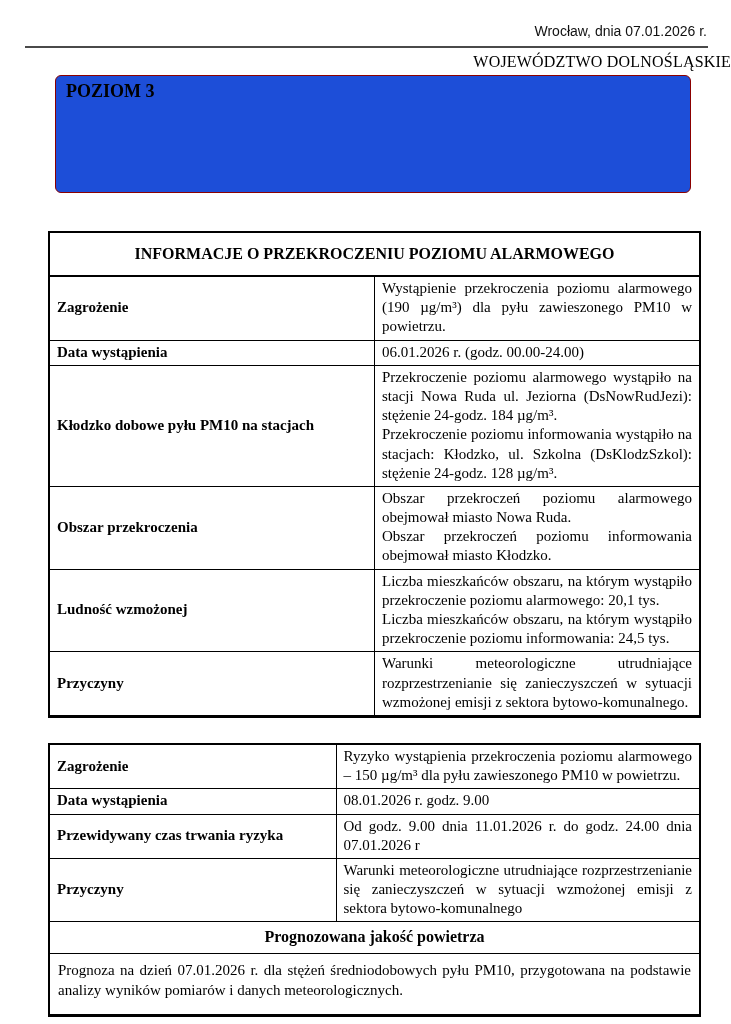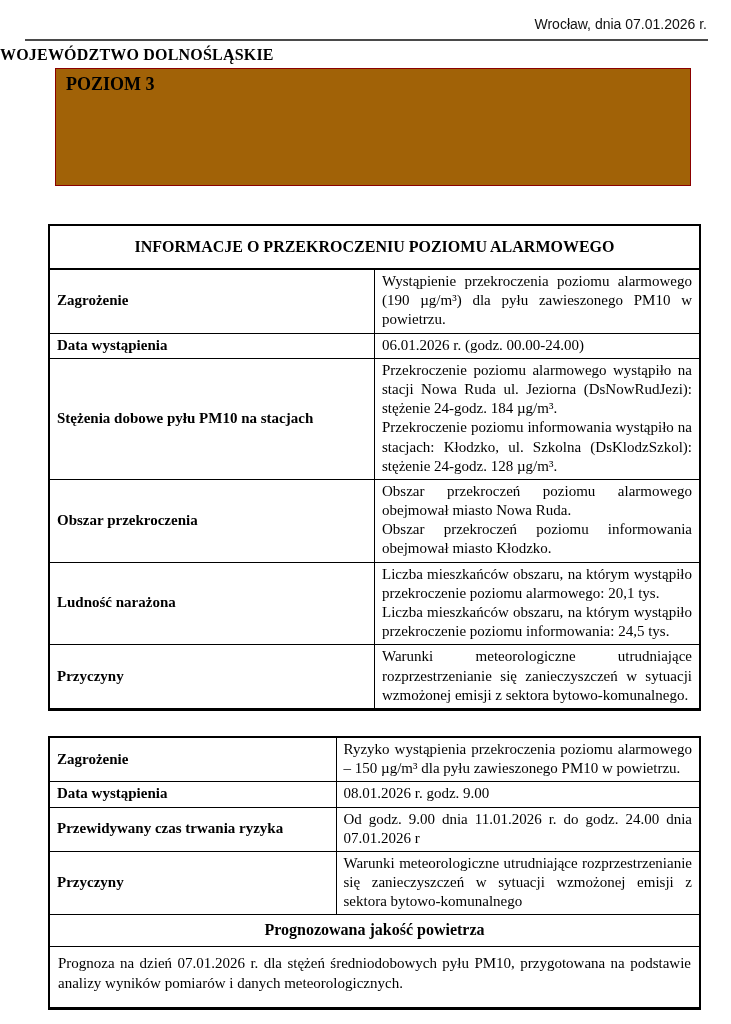--- a/index.html
+++ b/index.html
@@ -9,32 +9,32 @@
     width: 731px;
     height: 1024px;
     margin: 0 auto;
     background: #ffffff;
     overflow: hidden;
     font-family: "Liberation Serif", "DejaVu Serif", serif;
     color: #000;
   }
   .date-line {
     text-align: right;
-    padding: 16px 24px 0 0;
+    padding: 23px 24px 0 0;
     font-family: "Liberation Sans", "DejaVu Sans", sans-serif;
     font-size: 14px;
     color: #111;
   }
   .rule {
     margin: 7px 23px 0 25px;
     border-top: 2px solid #4a4a4a;
   }
   .region {
-    text-align: left;
-    font-weight: bold;
+    text-align: right;
+    font-weight: normal;
     font-size: 16px;
     margin-top: 5px;
     letter-spacing: 0.2px;
   }
   .banner {
     margin: 4px 0 0 55px;
     width: 636px;
     height: 118px;
     border: 1px solid #8b0000;
     padding: 5px 10px 12px;
@@ -94,49 +94,49 @@
 </style>
 </head>
 <body>
 
 <div class="page">
 
   <div class="date-line">Wrocław, dnia 07.01.2026 r.</div>
   <div class="rule"></div>
   <div class="region">WOJEWÓDZTWO DOLNOŚLĄSKIE</div>
 
-  <div class="banner" style="background-color: #a16207;">
+  <div class="banner" style="background-color: #1d4ed8; border-radius: 6px;">
     <div class="banner-level">POZIOM 3</div>
   </div>
 
   <table class="info-table t1">
     <tbody>
         <tr>
       <th colspan="2">INFORMACJE O PRZEKROCZENIU POZIOMU ALARMOWEGO</th>
     </tr>
     <tr>
       <td class="label">Zagrożenie</td>
       <td class="value">Wystąpienie przekroczenia poziomu alarmowego (190 µg/m³) dla pyłu zawieszonego PM10 w powietrzu.</td>
     </tr>
     <tr>
       <td class="label">Data wystąpienia</td>
       <td class="value">06.01.2026 r. (godz. 00.00-24.00)</td>
     </tr>
     <tr>
-      <td class="label">Stężenia dobowe pyłu PM10 na stacjach</td>
+      <td class="label">Kłodzko dobowe pyłu PM10 na stacjach</td>
       <td class="value">Przekroczenie poziomu alarmowego wystąpiło na stacji Nowa Ruda ul. Jeziorna (DsNowRudJezi): stężenie 24-godz. 184 µg/m³.
 Przekroczenie poziomu informowania wystąpiło na stacjach: Kłodzko, ul. Szkolna (DsKlodzSzkol): stężenie 24-godz. 128 µg/m³.</td>
     </tr>
     <tr>
       <td class="label">Obszar przekroczenia</td>
       <td class="value">Obszar przekroczeń poziomu alarmowego obejmował miasto Nowa Ruda.
 Obszar przekroczeń poziomu informowania obejmował miasto Kłodzko.</td>
     </tr>
     <tr>
-      <td class="label">Ludność narażona</td>
+      <td class="label">Ludność wzmożonej</td>
       <td class="value">Liczba mieszkańców obszaru, na którym wystąpiło przekroczenie poziomu alarmowego: 20,1 tys.
 Liczba mieszkańców obszaru, na którym wystąpiło przekroczenie poziomu informowania: 24,5 tys.</td>
     </tr>
     <tr>
       <td class="label">Przyczyny</td>
       <td class="value">Warunki meteorologiczne utrudniające rozprzestrzenianie się zanieczyszczeń w sytuacji wzmożonej emisji z sektora bytowo-komunalnego.</td>
     </tr>
   </tbody>
     </table>
 

